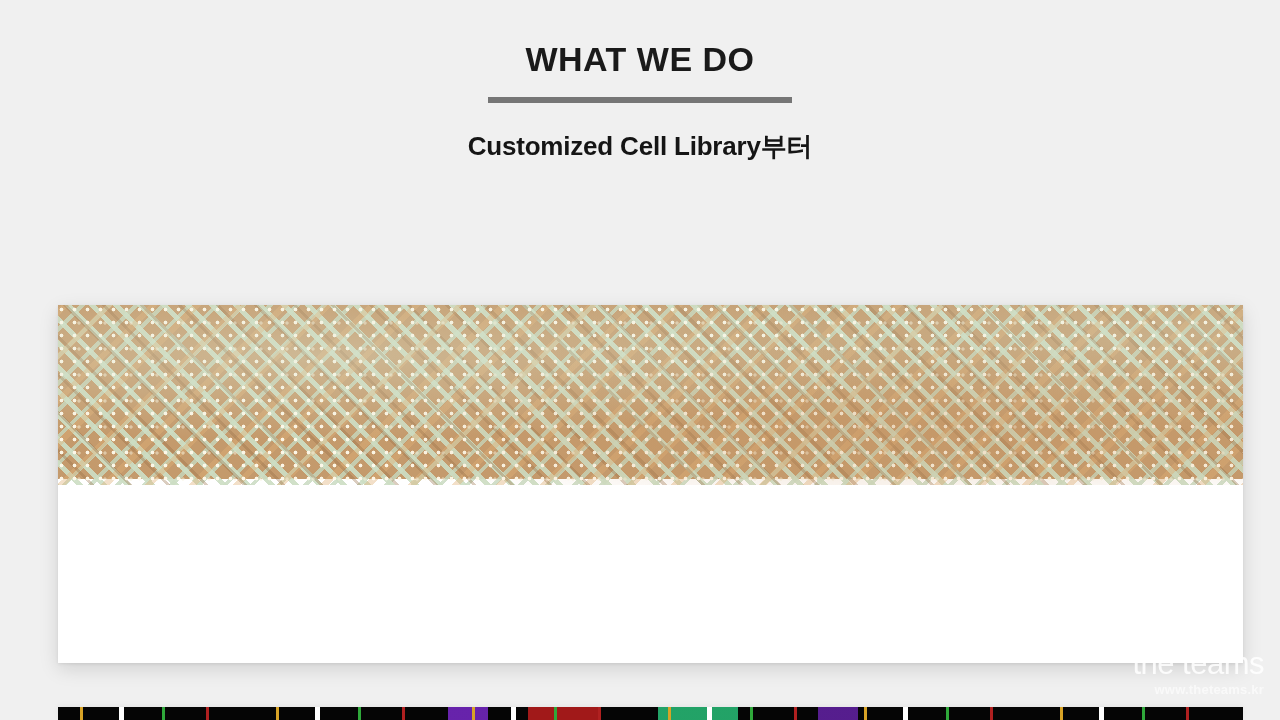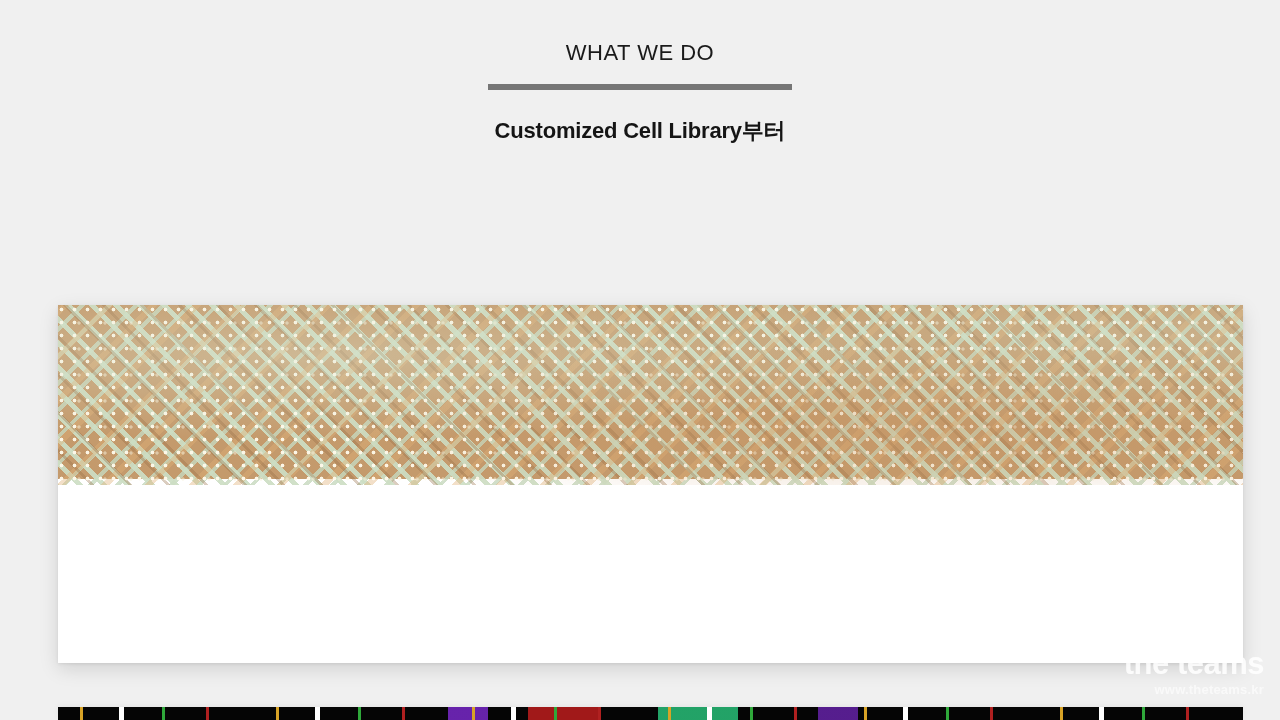--- a/index.html
+++ b/index.html
@@ -19,36 +19,36 @@
   .header {
     position: absolute;
     top: 0;
     left: 0;
     width: 1280px;
     text-align: center;
   }
   .section-title {
     margin: 0;
     padding-top: 41px;
-    font-size: 22px;
-    font-weight: normal;
+    font-size: 34px;
+    font-weight: bold;
     letter-spacing: 0.5px;
     color: #1a1a1a;
     line-height: 1.1;
   }
   .title-rule {
     width: 304px;
     height: 6px;
     background: #767676;
     margin: 19px auto 0 auto;
   }
   .subtitle {
     margin: 0;
     padding-top: 26px;
-    font-size: 22px;
+    font-size: 26px;
     font-weight: bold;
     color: #151515;
     line-height: 1.38;
     letter-spacing: -0.2px;
   }
 
   
   .card {
     position: absolute;
     left: 58px;
@@ -177,21 +177,21 @@
   .watermark {
     position: absolute;
     right: 16px;
     bottom: 24px;
     text-align: right;
     pointer-events: none;
     user-select: none;
   }
   .watermark-main {
     font-size: 31px;
-    font-weight: bold;
+    font-weight: normal;
     color: rgba(255,255,255,0.86);
     letter-spacing: -0.5px;
     line-height: 1;
     display: block;
   }
   .watermark-sub {
     font-size: 13px;
     font-weight: bold;
     color: rgba(255,255,255,0.62);
     letter-spacing: 0.2px;

